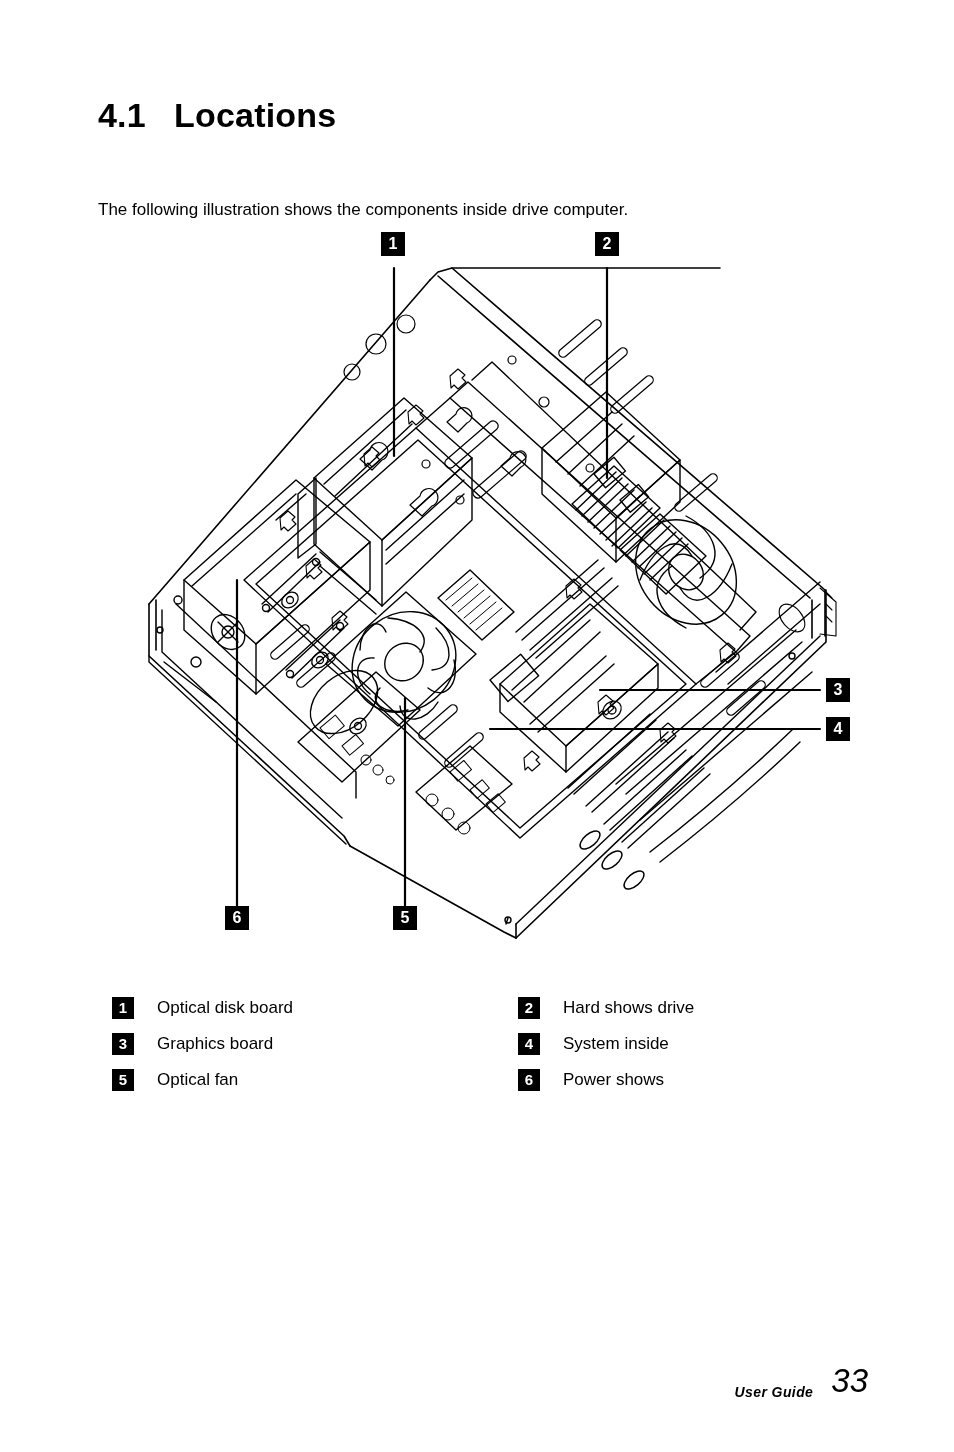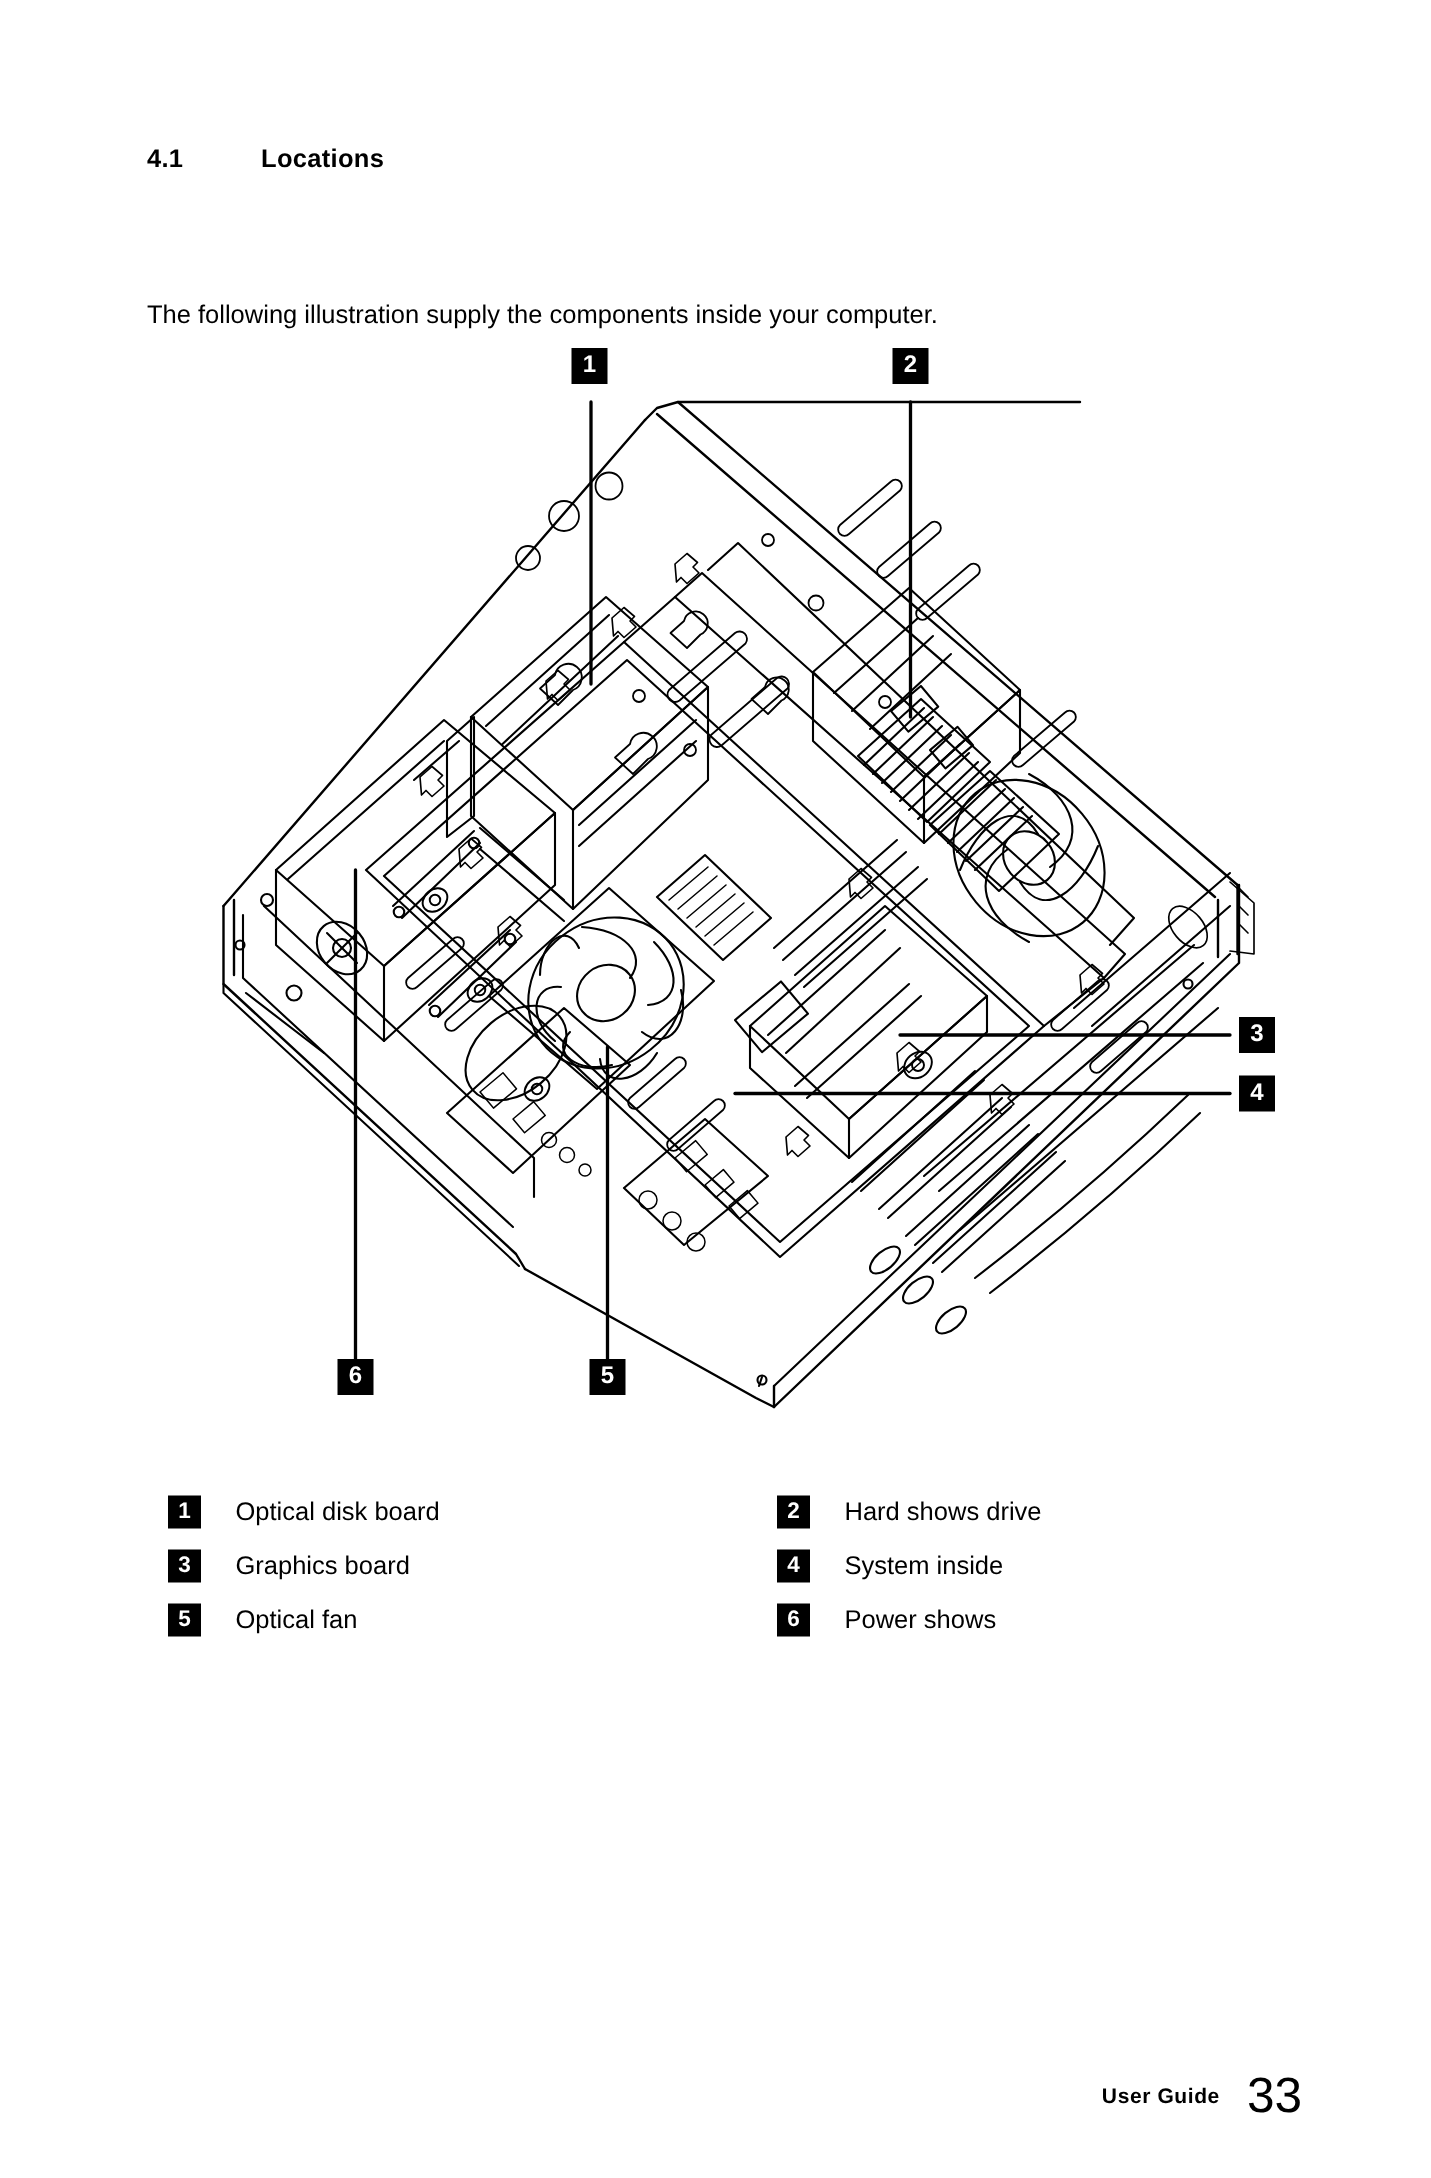--- a/index.html
+++ b/index.html
@@ -21,21 +21,21 @@
     left: 0; top: 0;
     width: 954px;
     height: 1452px;
   }
 
   
   .h1 {
     position: absolute;
     left: 98px;
     top: 96px;
-    font-size: 17px;
+    font-size: 34px;
     font-weight: bold;
     letter-spacing: 0.2px;
     white-space: nowrap;
   }
   .h1 .num { display: inline-block; width: 76px; }
 
   .h2 {
     position: absolute;
     left: 98px;
     top: 160px;
@@ -119,23 +119,24 @@
   .legend-label {
     margin-left: 23px;
     font-size: 17px;
     white-space: nowrap;
   }
 
   
   .footer {
     position: absolute;
     right: 86px;
-    bottom: 36px;
+    bottom: 52px;
     display: flex;
-    align-items: center;
+    align-items: flex-end;
+    font-style: italic;
   }
   .footer-label {
     font-size: 14px;
     font-weight: bold;
     letter-spacing: 0.4px;
   }
   .footer-page {
     font-size: 33px;
     font-weight: normal;
     margin-left: 18px;
@@ -144,21 +145,21 @@
 </head>
 <body>
 
 <div class="page">
 
   <div class="h1">
     <span class="num">4.1</span><span>Locations</span>
   </div>
 
 
-  <div class="intro">The following illustration supply the components inside your computer.</div>
+  <div class="intro">The following illustration shows the components inside drive computer.</div>
 
   <div class="figure">
     <svg viewBox="0 0 730 730" xmlns="http://www.w3.org/2000/svg" fill="none" stroke="#000000" stroke-width="1.4" stroke-linecap="round" stroke-linejoin="round">
 
       <g stroke-width="2.2">
         <line x1="274" y1="36" x2="274" y2="224"></line>
         <line x1="487" y1="36" x2="487" y2="246"></line>
         <line x1="480" y1="458" x2="700" y2="458"></line>
         <line x1="370" y1="497" x2="700" y2="497"></line>
         <line x1="285" y1="466" x2="285" y2="674"></line>

